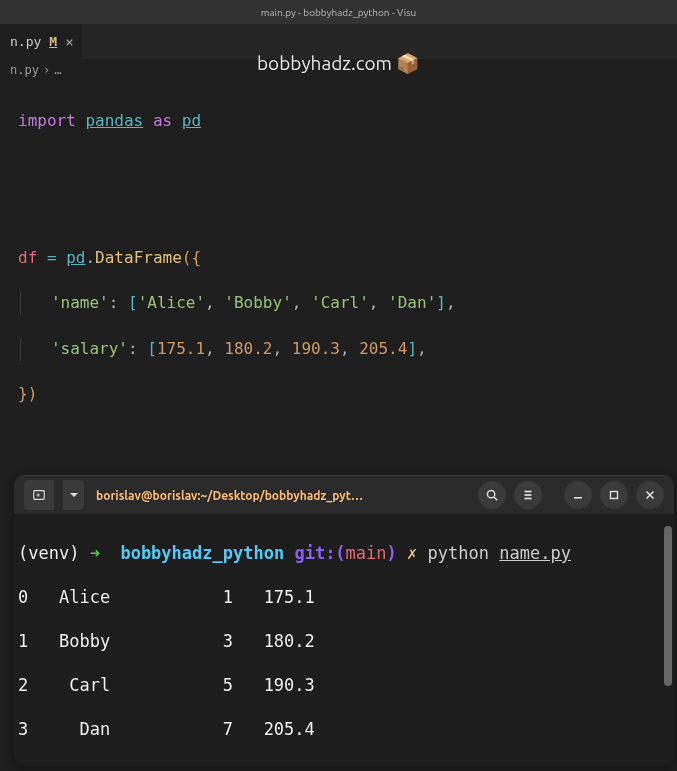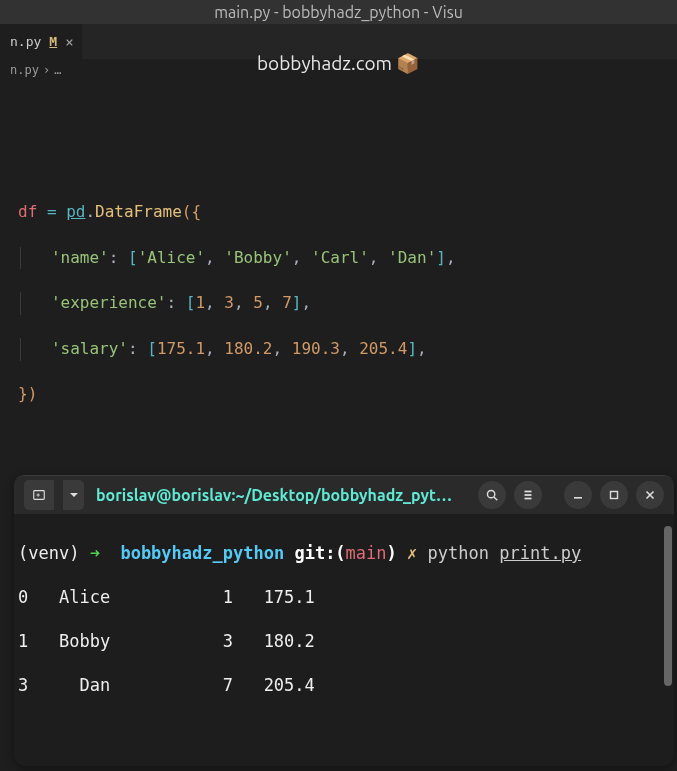--- a/index.html
+++ b/index.html
@@ -7,21 +7,21 @@
     width: 677px;
     height: 771px;
     background: #1e1e1e;
     font-family: 'Consolas', 'Monaco', monospace;
     overflow: hidden;
   }
   .titlebar {
     height: 24px;
     background: #323232;
     color: #bbb;
-    font-size: 16px;
+    font-size: 10px;
     display: flex;
     align-items: center;
     justify-content: center;
     font-family: -apple-system, 'Segoe UI', Ubuntu, sans-serif;
   }
   .tabbar {
     height: 35px;
     background: #252525;
     display: flex;
     align-items: stretch;
@@ -103,33 +103,33 @@
   .hbtn {
     width: 30px; height: 30px;
     background: #3a3a3a;
     border-radius: 5px;
     display: flex; align-items: center; justify-content: center;
     color: #ddd;
   }
   .hbtn.round { border-radius: 50%; width: 28px; height: 28px; }
   .hbtn.group-left { border-radius: 5px 0 0 5px; }
   .hbtn.group-right { border-radius: 0 5px 5px 0; width: 22px; border-left: 1px solid #2a2a2a; }
-  .term-title { flex: 1; color: #5eead4; font-size: 16px; font-weight: 600; margin-left: 4px; }
+  .term-title { flex: 1; color: #fdba74; font-size: 12px; font-weight: 600; margin-left: 4px; }
   .term-body {
     padding: 6px 4px 4px 4px;
     font-size: 17px;
     line-height: 22px;
     color: #eee;
     white-space: pre;
     font-family: 'DejaVu Sans Mono', 'Consolas', monospace;
   }
   .tv  { color: #eee; }
   .tarr{ color: #4fd24f; font-weight: bold; }
   .tdir{ color: #55c9f5; font-weight: bold; }
-  .tgit{ color: #ffffff; font-weight: bold; text-align: right; }
+  .tgit{ color: #8b5cf6; font-weight: bold; text-align: right; }
   .tbrn{ color: #e06c75; font-weight: normal; }
   .tx  { color: #e5c07b; font-weight: bold; }
   .tcmd{ color: #ccc; }
   .tul { text-decoration: underline; }
   .scroll { position:absolute; right:2px; top:50px; width:8px; height:160px; background:#666; border-radius:4px; }
 </style>
 </head>
 <body>
 
 <div class="titlebar">
@@ -149,25 +149,25 @@
   <span class="cube">📦</span>
 </div>
 
 <div class="breadcrumb">
   <span>n.py</span>
   <span>›</span>
   <span>…</span>
 </div>
 
 <div class="editor">
+<div><span class="kw">import</span> <span class="mod">pandas</span> <span class="kw">as</span> <span class="mod">pd</span></div>
 <div> </div>
 <div> </div>
 <div><span class="var">df</span> <span class="op">=</span> <span class="mod">pd</span><span class="pn">.</span><span class="cls">DataFrame</span><span class="br1">({</span></div>
 <div><span class="guide"></span>   <span class="str">'name'</span><span class="pn">:</span> <span class="br3">[</span><span class="str">'Alice'</span><span class="pn">, </span><span class="str">'Bobby'</span><span class="pn">, </span><span class="str">'Carl'</span><span class="pn">, </span><span class="str">'Dan'</span><span class="br3">]</span><span class="pn">,</span></div>
-<div><span class="guide"></span>   <span class="str">'experience'</span><span class="pn">:</span> <span class="br3">[</span><span class="num">1</span><span class="pn">, </span><span class="num">3</span><span class="pn">, </span><span class="num">5</span><span class="pn">, </span><span class="num">7</span><span class="br3">]</span><span class="pn">,</span></div>
 <div><span class="guide"></span>   <span class="str">'salary'</span><span class="pn">:</span> <span class="br3">[</span><span class="num">175.1</span><span class="pn">, </span><span class="num">180.2</span><span class="pn">, </span><span class="num">190.3</span><span class="pn">, </span><span class="num">205.4</span><span class="br3">]</span><span class="pn">,</span></div>
 <div><span class="br1">})</span></div>
 <div> </div>
 <div><span class="call">print</span><span class="br1">(</span><span class="var">df</span><span class="br1">)</span></div>
 <div> </div>
 <div><span class="var">df</span> <span class="op">=</span> <span class="var">df</span><span class="pn">.</span><span class="fn">set_index</span><span class="br1">(</span><span class="str">'name'</span><span class="br1">)</span><span class="pn">.</span><span class="fn">transpose</span><span class="br1">(</span><span class="br1">)</span></div>
 <div> </div>
 <div><span class="call">print</span><span class="br1">(</span><span class="str">'-'</span> <span class="op">*</span> <span class="num">50</span><span class="br1">)</span></div>
 <div> </div>
 
@@ -213,23 +213,24 @@
         </svg>
     </div>
     <div class="hbtn round">
       <svg width="12" height="12" viewBox="0 0 12 12" stroke="#ddd" stroke-width="1.6">
           <line x1="2.5" y1="2.5" x2="9.5" y2="9.5"></line>
           <line x1="9.5" y1="2.5" x2="2.5" y2="9.5"></line>
         </svg>
     </div>
   </div>
   <div class="term-body">
-<div><span class="tv">(venv)</span> <span class="tarr">➜</span>  <span class="tdir">bobbyhadz_python</span> <span class="tgit">git:(</span><span class="tbrn">main</span><span class="tgit">)</span> <span class="tx">✗</span> <span class="tcmd">python</span> <span class="tcmd tul">print.py</span></div>
+<div><span class="tv">(venv)</span> <span class="tarr">➜</span>  <span class="tdir">bobbyhadz_python</span> <span class="tgit">git:(</span><span class="tbrn">main</span><span class="tgit">)</span> <span class="tx">✗</span> <span class="tcmd">python</span> <span class="tcmd tul">name.py</span></div>
 <div>0   Alice           1   175.1</div>
 <div>1   Bobby           3   180.2</div>
+<div>2    Carl           5   190.3</div>
 <div>3     Dan           7   205.4</div>
 
 
 
 
 
   </div>
   <div class="scroll"></div>
 </div>
 

